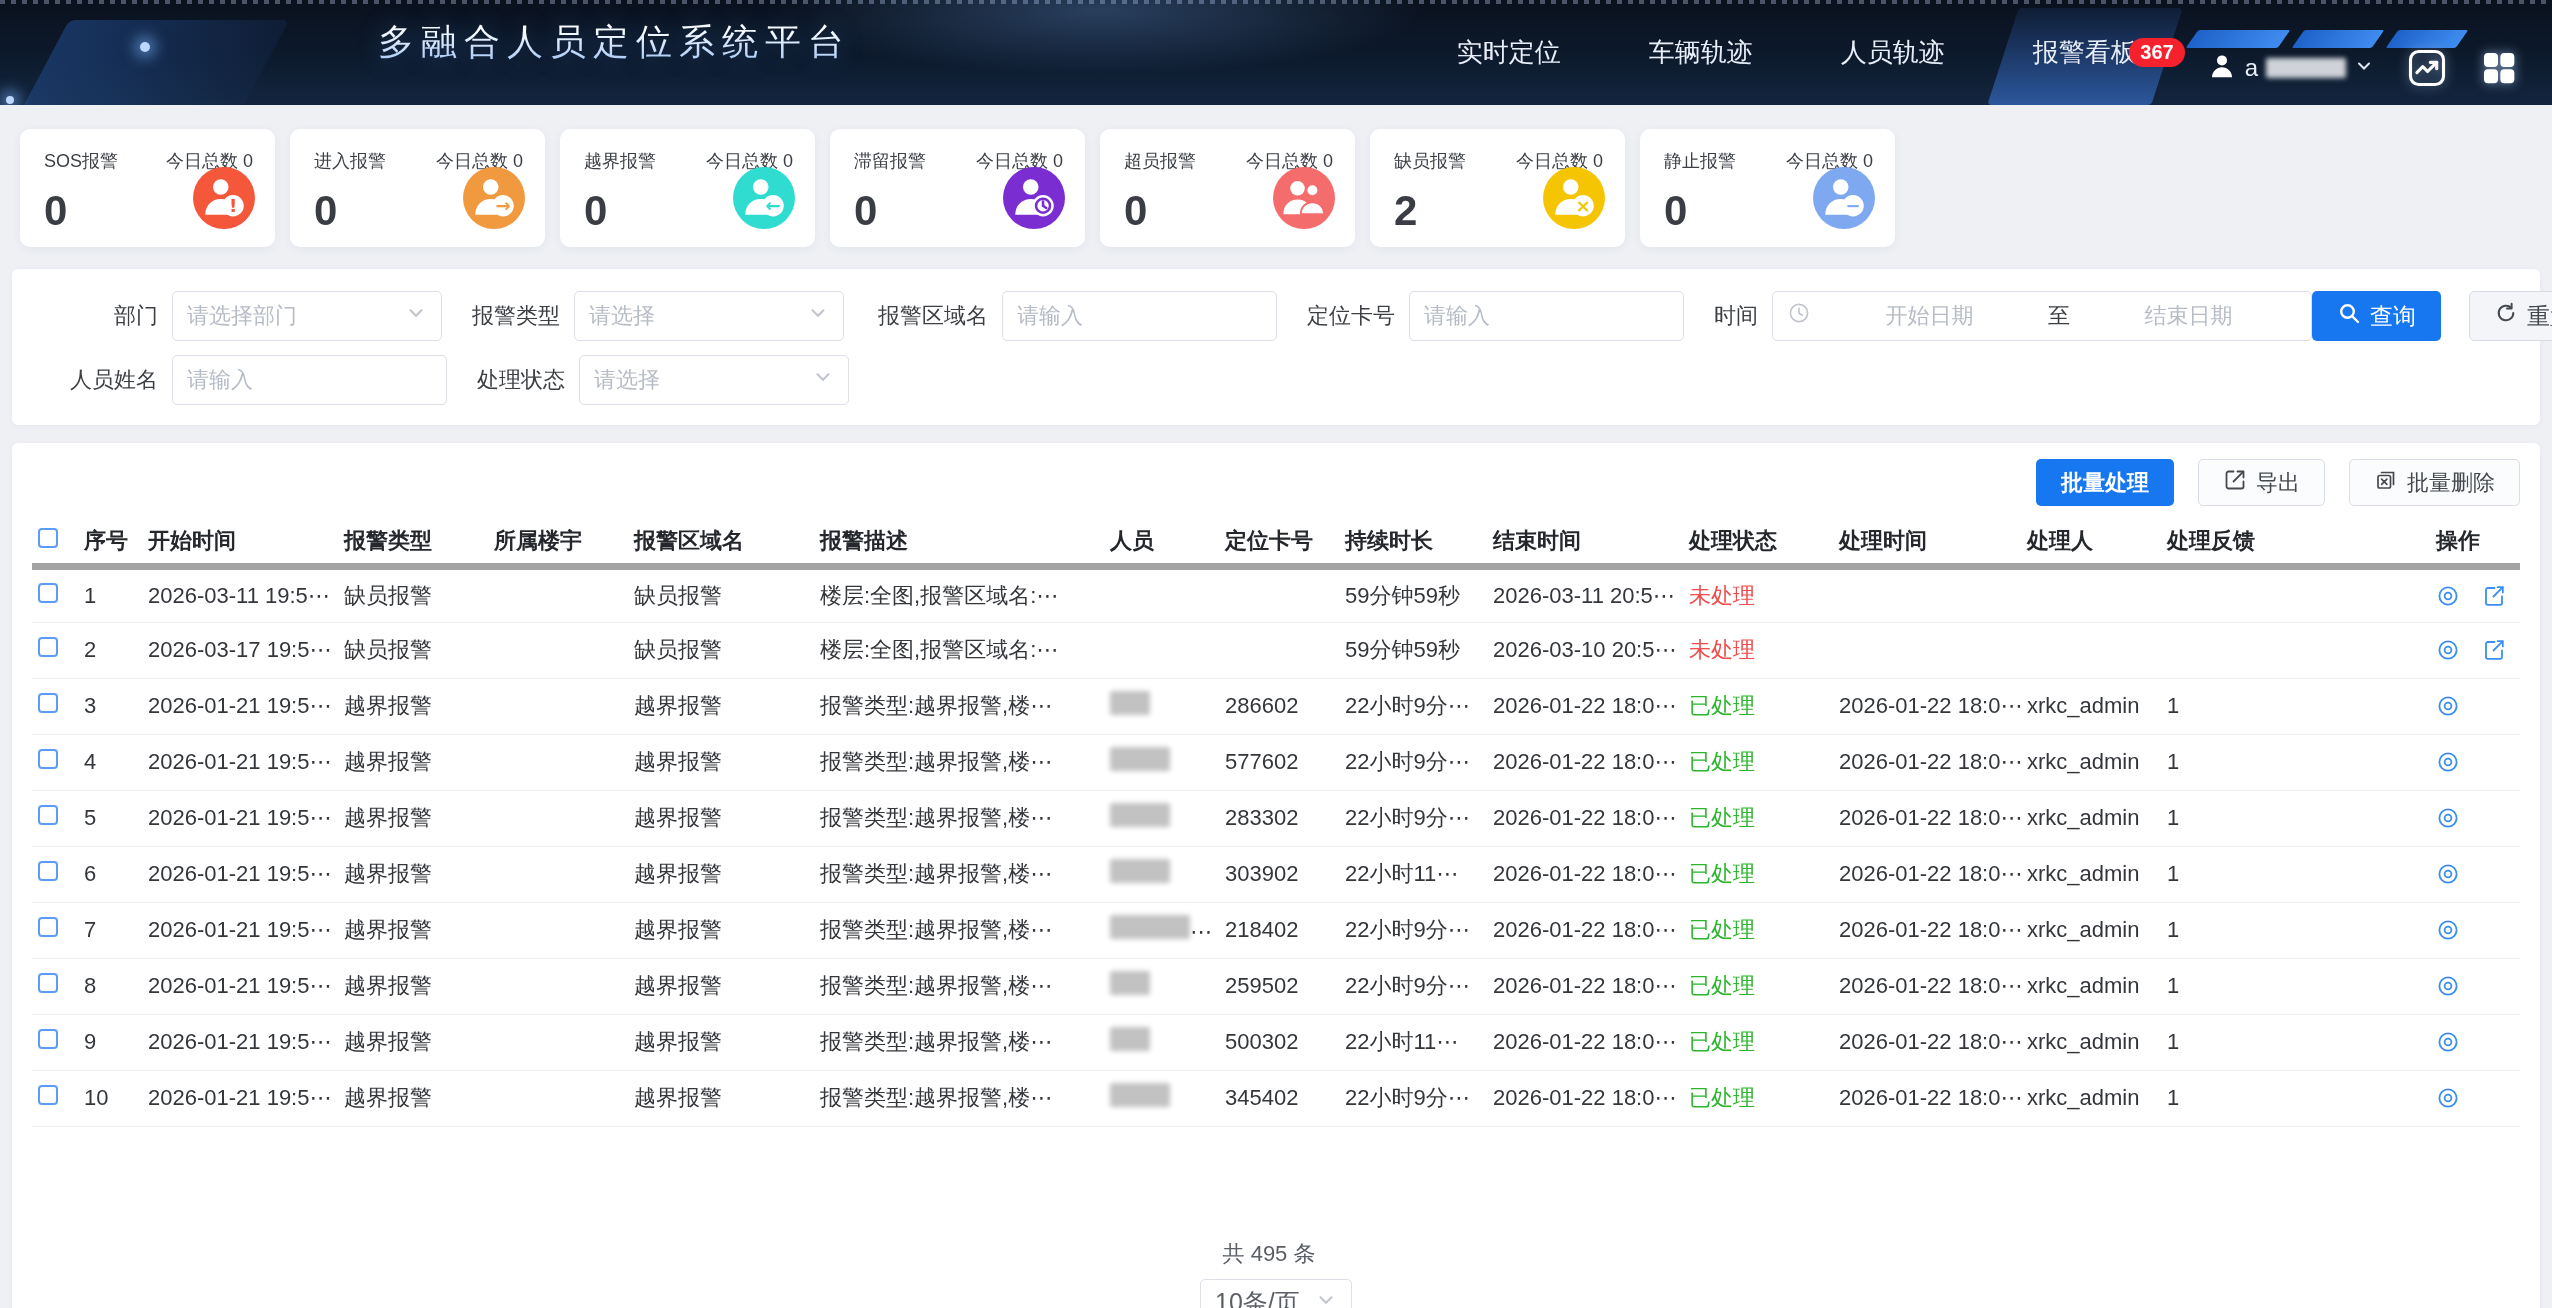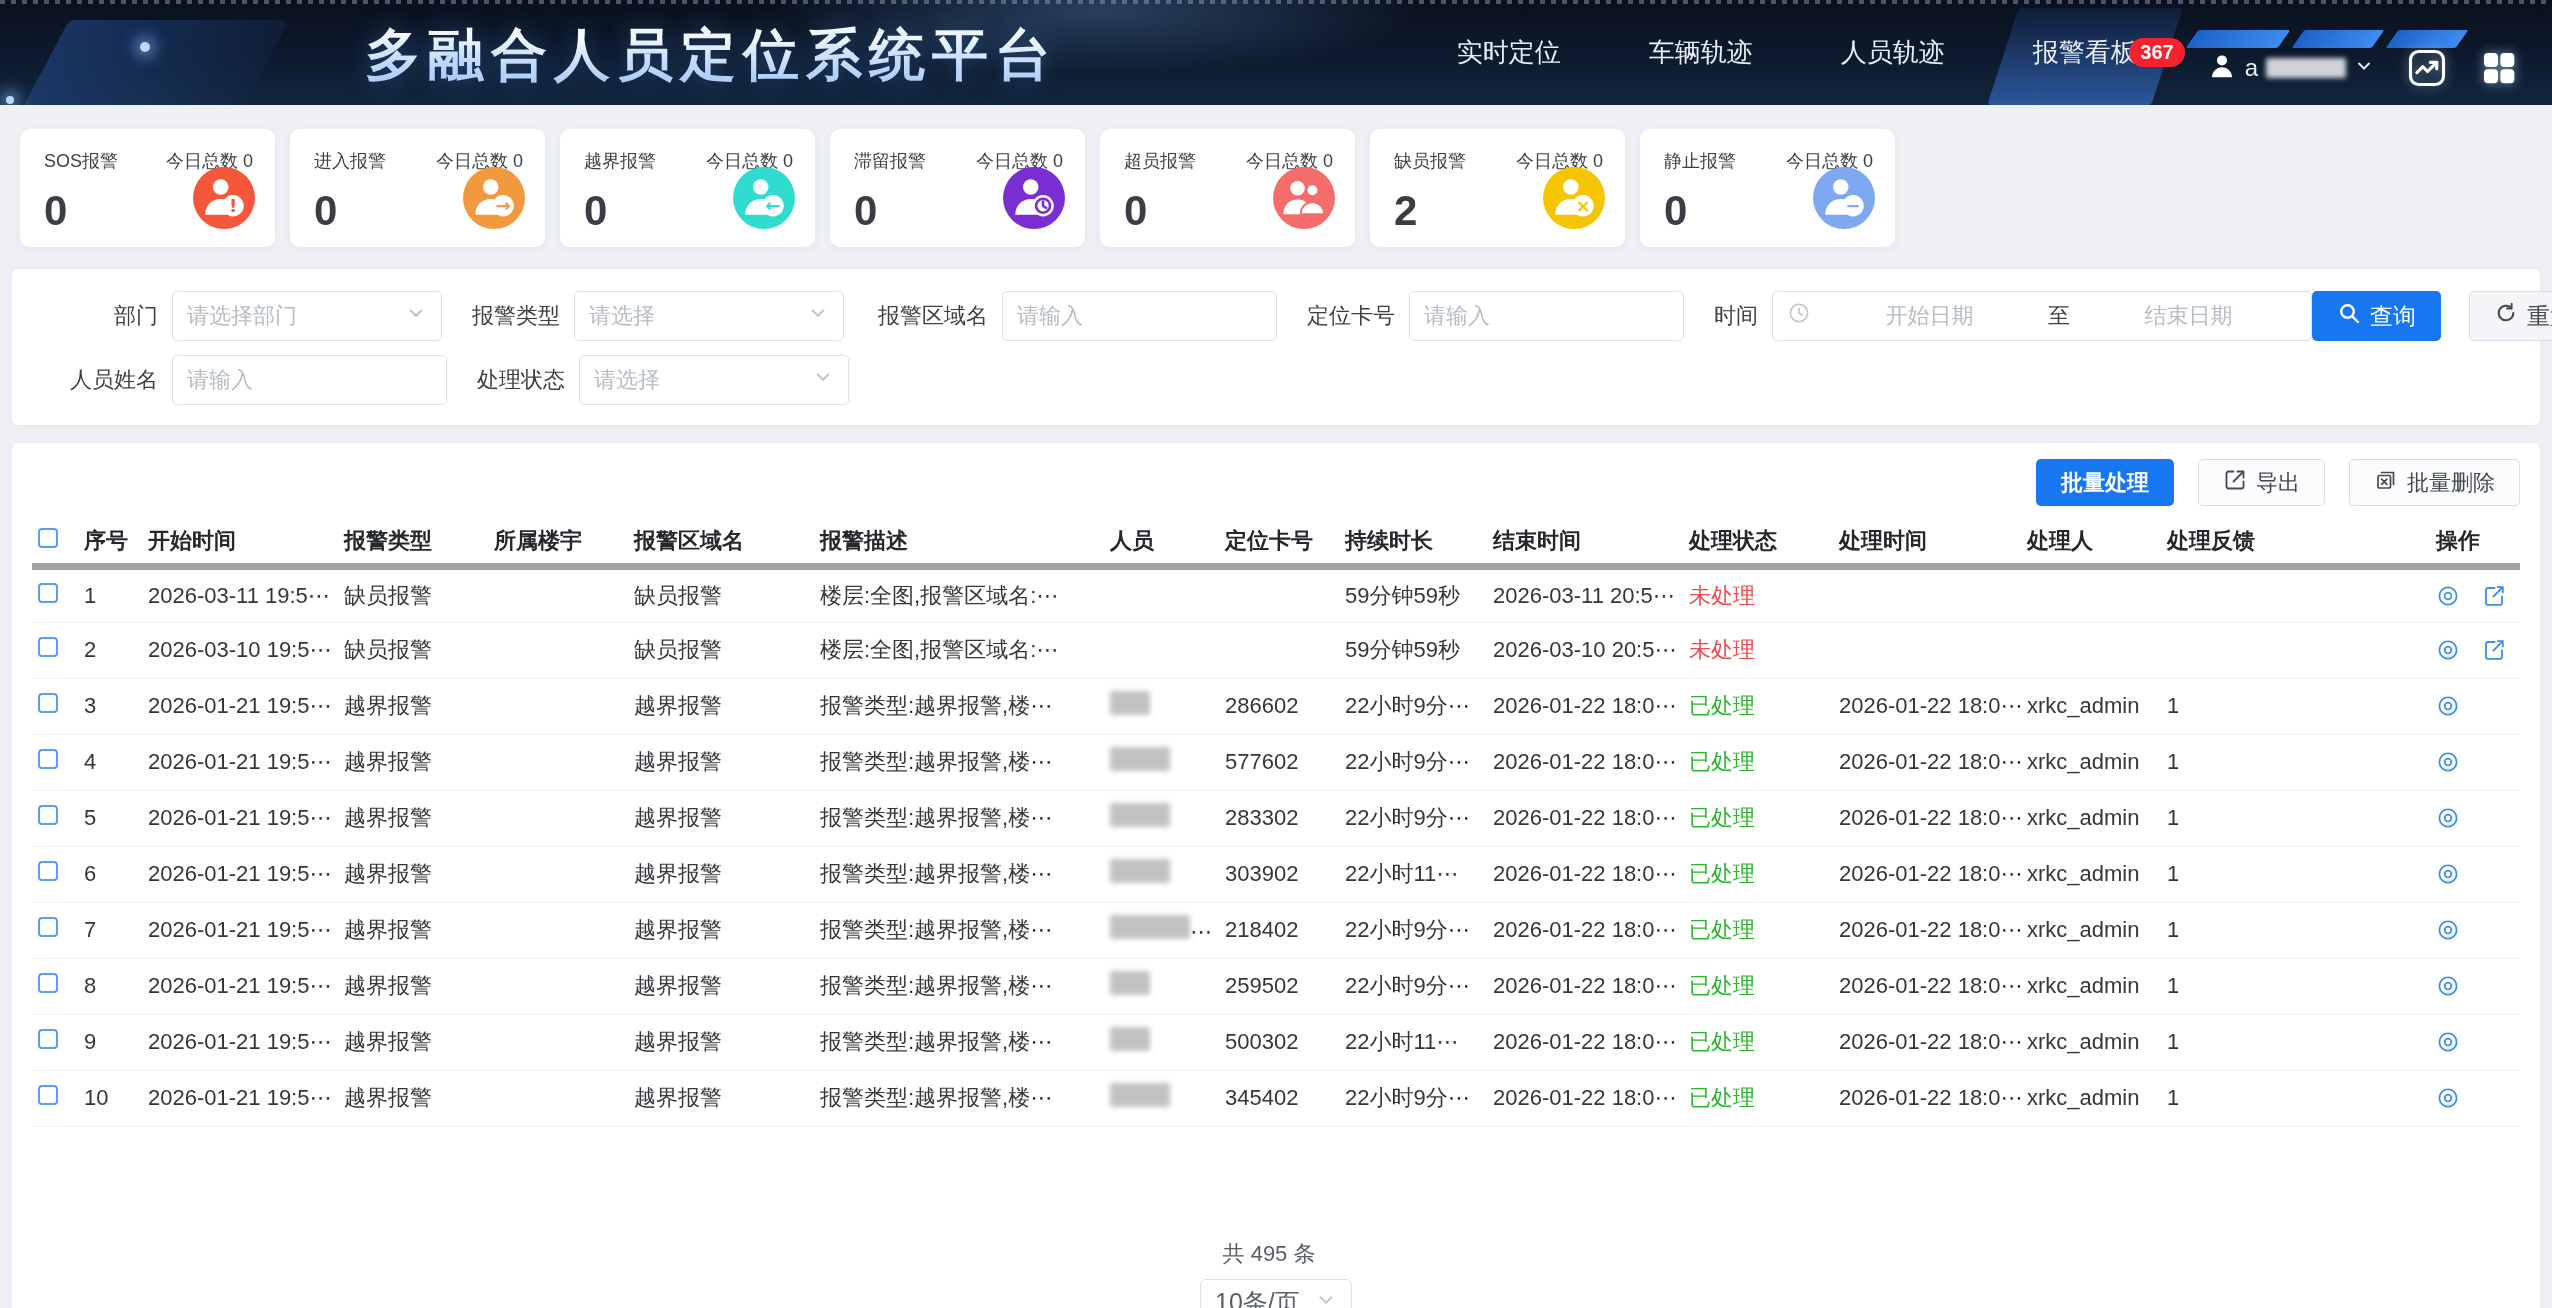--- a/index.html
+++ b/index.html
@@ -8,21 +8,21 @@
 
   
   .header { position:relative; height:105px; background:linear-gradient(180deg,#0a111d 0%,#0d1a2d 55%,#13263f 100%); overflow:hidden; }
   .header::before { content:""; position:absolute; top:0; left:0; right:0; height:4px;
     background:repeating-linear-gradient(90deg, rgba(190,210,240,.35) 0 5px, transparent 5px 11px); }
   .header::after { content:""; position:absolute; top:-60px; left:750px; width:700px; height:140px;
     background:radial-gradient(ellipse at center, rgba(120,180,255,.28), transparent 65%); }
   .hdr-deco-left { position:absolute; left:40px; top:20px; width:220px; height:110px;
     background:linear-gradient(120deg, rgba(40,90,170,.45), rgba(20,40,80,.1)); transform:skewX(-28deg); border-radius:6px; }
   .hdr-dot { position:absolute; border-radius:50%; background:#bcd8ff; box-shadow:0 0 14px 6px rgba(120,180,255,.55); }
-  .page-title { position:absolute; left:365px; top:18px; font-size:56px; font-weight:700; letter-spacing:7px;
+  .page-title { position:absolute; left:378px; top:18px; font-size:36px; font-weight:400; letter-spacing:7px;
     background:linear-gradient(180deg,#ffffff 30%,#9cc2f5 100%); -webkit-background-clip:text; background-clip:text;
     color:transparent; text-shadow:0 0 26px rgba(90,160,255,.35); white-space:nowrap; z-index:2;}
   .hdr-right { position:absolute; right:0; top:0; height:100%; display:flex; align-items:center; gap:0; z-index:3; }
   .nav { display:flex; align-items:center; height:100%; }
   .nav-item { position:relative; color:#e8eef8; font-size:26px; padding:0 44px; height:100%; display:flex; align-items:center; cursor:pointer; }
   .nav-item.active .nav-bg { position:absolute; inset:8px 14px 0 14px; background:linear-gradient(180deg, rgba(60,120,240,.10), rgba(70,140,255,.48)); transform:skewX(-18deg); border-radius:4px; }
   .nav-item span.lbl { position:relative; z-index:1; }
   .nav-badge { position:absolute; top:14px; right:-4px; background:#f5222d; color:#fff; font-size:20px; font-weight:bold;
     padding:3px 11px; border-radius:999px; z-index:2;margin-top:24px; }
   .user-area { display:flex; align-items:center; gap:8px; color:#e8eef8; margin:30px 18px 0 26px; }
@@ -429,21 +429,21 @@
                   <path d="M20.6 3.4L11.5 12.5" stroke="#3a8ff0" stroke-width="1.8" stroke-linecap="round"></path>
                   <path d="M15.6 3.2h5.2v5.2" stroke="#3a8ff0" stroke-width="1.8" fill="none" stroke-linecap="round" stroke-linejoin="round"></path>
                 </svg>
               </span>
             </span>
           </td>
         </tr>
         <tr>
           <td><span class="cb"></span></td>
           <td>2</td>
-          <td>2026-03-10 19:5⋯</td>
+          <td>2026-03-17 19:5⋯</td>
           <td>缺员报警</td>
           <td></td>
           <td>缺员报警</td>
           <td>楼层:全图,报警区域名:⋯</td>
           <td></td>
           <td></td>
           <td>59分钟59秒</td>
           <td>2026-03-10 20:5⋯</td>
           <td><span class="status-pending">未处理</span></td>
           <td></td>

